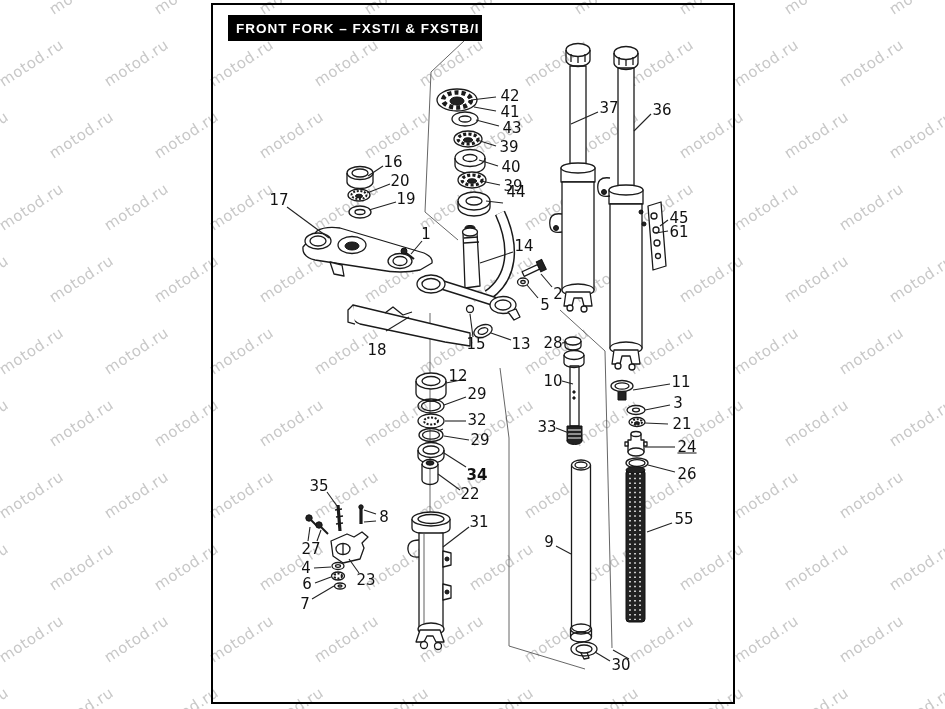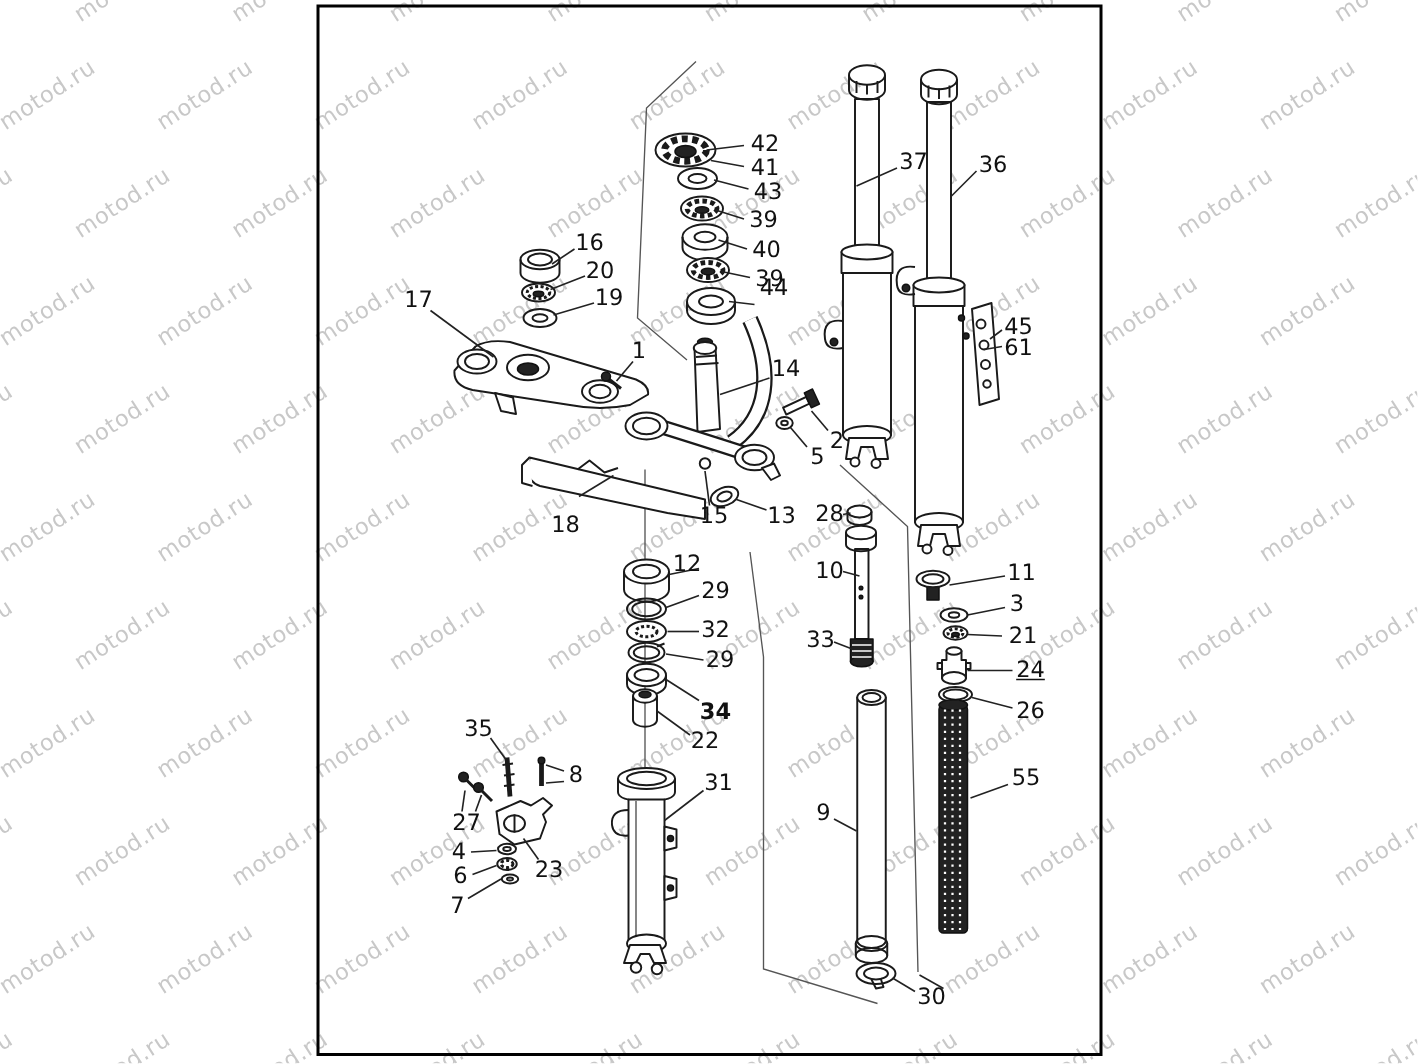--- a/index.html
+++ b/index.html
@@ -149,20 +149,23 @@
       <span class="wm" style="left: 360px; top: 702px;">motod.ru</span>
       <span class="wm" style="left: 465px; top: 702px;">motod.ru</span>
       <span class="wm" style="left: 570px; top: 702px;">motod.ru</span>
       <span class="wm" style="left: 675px; top: 702px;">motod.ru</span>
       <span class="wm" style="left: 780px; top: 702px;">motod.ru</span>
       <span class="wm" style="left: 885px; top: 702px;">motod.ru</span>
     </div>
 
   <div id="frame" style="border-color: rgb(0, 0, 0);"></div>
 
+  <div id="title-box" style="background: rgb(0, 0, 0);">
+    <span style="color: rgb(255, 255, 255);">FRONT FORK – FXST/I &amp; FXSTB/I</span>
+  </div>
 
   <svg id="art" width="945" height="709" viewBox="0 0 945 709">
 
     <g>
       <polyline class="cl" points="464,41 431,72 425,212 458,240"></polyline>
       <line class="cl" x1="430" y1="313" x2="430" y2="514"></line>
       <polyline class="cl" points="500,368 509,438 509,646 585,669"></polyline>
       <polyline class="cl" points="560,310 605,351 612,648"></polyline>
     </g>
 

